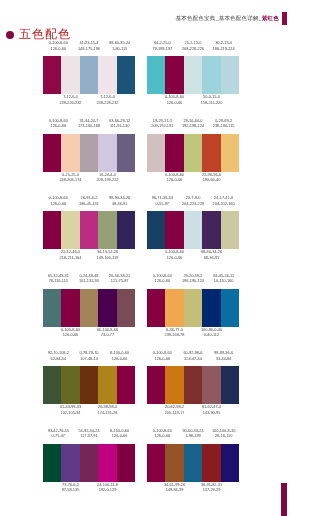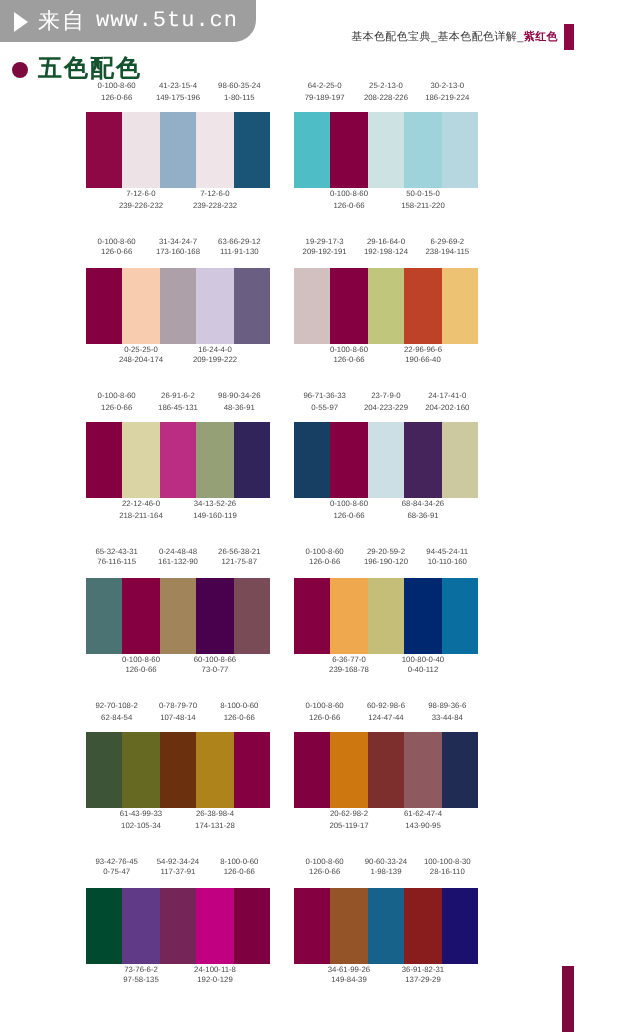--- a/index.html
+++ b/index.html
@@ -33,21 +33,21 @@
     font-size:5.5px;color:#3a3a3a;white-space:nowrap;letter-spacing:.2px;
   }
   .crumb .hl{color:#8e0846;font-weight:bold;}
   .crumb-mark{
     position:absolute;right:0px;top:12px;width:5px;height:13px;background:#8e0846;
   }
 
   
   .sect{position:absolute;left:6px;top:26px;display:flex;align-items:center;}
   .sect-dot{width:8px;height:8px;border-radius:50%;background:#7d0a3f;margin-right:5px;}
-  .sect-txt{font-size:12px;font-weight:bold;color:#14532d;letter-spacing:1px;}
+  .sect-txt{font-size:12px;font-weight:normal;color:#b91c1c;letter-spacing:1px;}
 
   
   .rows{position:absolute;left:0;top:40px;width:287px;}
   .row{position:relative;height:77.5px;}
   .group{position:absolute;top:0;width:92px;}
   .group.left{left:43px;}
   .group.right{left:147px;}
 
   .codes{display:flex;height:16px;}
   .codes.top{align-items:flex-start;}
@@ -67,25 +67,20 @@
   .swatches{display:flex;height:38px;width:92px;}
   .sw{flex:1 1 0;height:38px;}
 
   
   .corner{position:absolute;right:0;bottom:0;width:6px;height:33px;background:#7d0a3f;}
 </style>
 </head>
 <body>
 
 <div class="topbar">
-  <div class="logo-pill">
-    <span class="logo-tri"></span>
-    <span class="logo-cn">来自</span>
-    <span class="logo-url">www.5tu.cn</span>
-  </div>
   <div class="crumb">
     <span>基本色配色宝典_基本色配色详解_</span><span class="hl">紫红色</span>
   </div>
   <div class="crumb-mark"></div>
 </div>
 
 <div class="sect">
   <span class="sect-dot" style="background: rgb(125, 10, 63);"></span>
   <span class="sect-txt">五色配色</span>
 </div>

